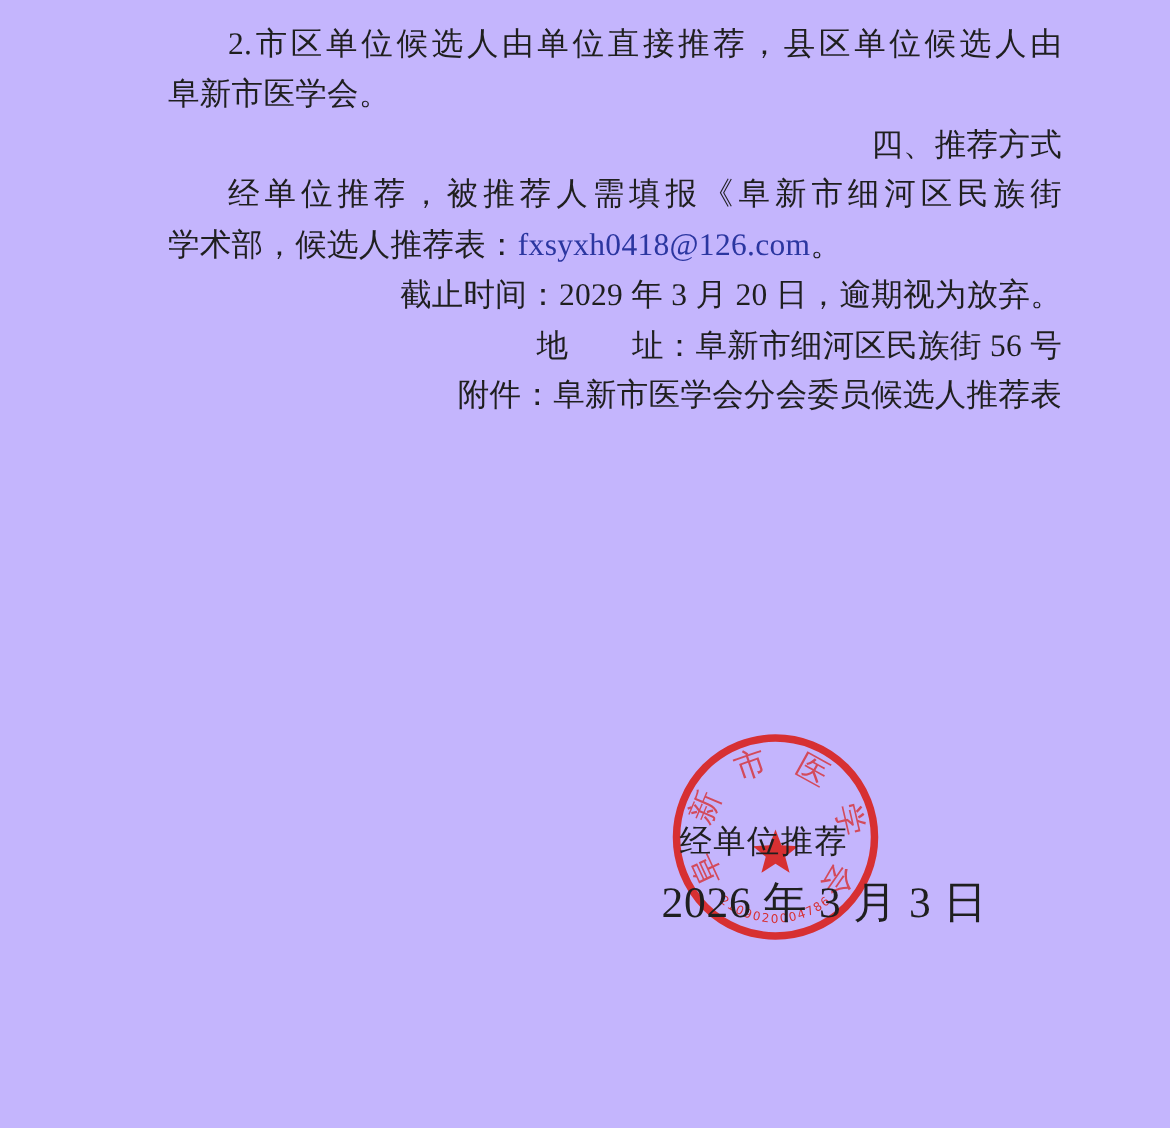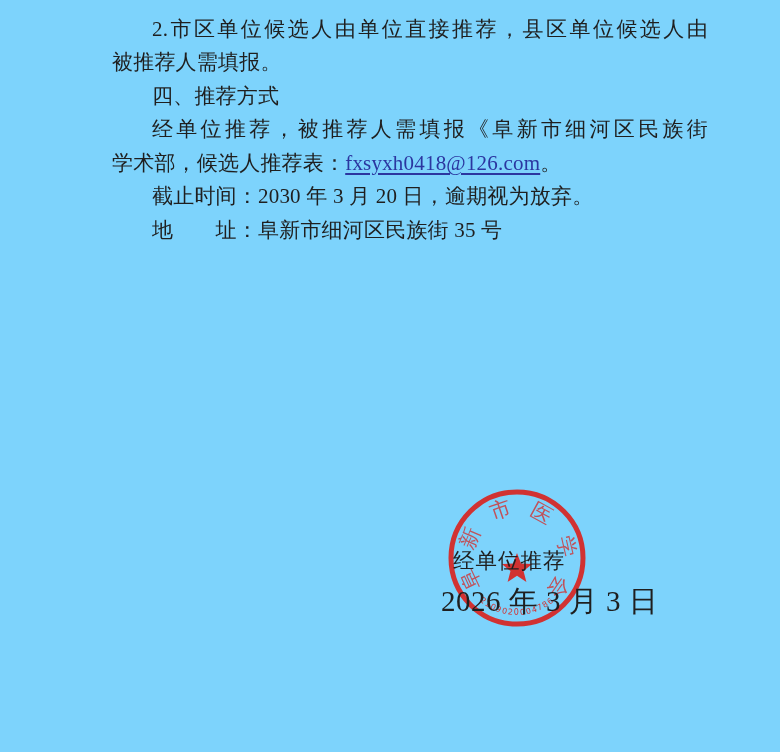--- a/index.html
+++ b/index.html
@@ -1,55 +1,56 @@
 <!DOCTYPE html>
 <html><head>
 <meta charset="utf-8">
 <style>
   html,body{margin:0;padding:0;}
   body{
     width:780px;height:752px;position:relative;background:#ffffff;overflow:hidden;
     font-family:"Liberation Serif","DejaVu Serif",serif;
     color:#1f1f1f;
   }
-  .page{position:absolute;inset:0;background:#7dd3fc;}
+  .page{position:absolute;inset:0;background:#c4b5fd;}
   .body-text{
     position:absolute;left:112px;top:13px;width:596px;
     font-size:21px;line-height:33.45px;letter-spacing:0.2px;
   }
   .line{white-space:pre-wrap;}
-  .indent{padding-left:40px;}
+  .indent{padding-left:40px;text-align:right;}
   .j{white-space:normal;text-align:justify;text-align-last:justify;}
-  .email{color:#2b36a0;text-decoration:underline;text-underline-offset:3px;cursor:pointer;text-align:center;}
+  .email{color:#2b36a0;text-underline-offset:3px;cursor:pointer;text-align:center;}
   .sig-org{
     position:absolute;left:453px;top:546px;font-size:21.5px;letter-spacing:1px;
     color:#1f1f1f;z-index:3;white-space:pre;
   }
   .sig-date{
     position:absolute;left:441px;top:582px;font-size:29px;letter-spacing:0.5px;
     color:#1f1f1f;z-index:3;white-space:pre;
   }
   .seal{
     position:absolute;left:443px;top:481px;width:148px;height:156px;
     z-index:2;opacity:0.92;
   }
 </style>
 </head>
 <body>
 
 <div class="page">
 
   <div class="body-text">
     <div class="line indent j">2.市区单位候选人由单位直接推荐，县区单位候选人由</div>
-    <div class="line">被推荐人需填报。</div>
+    <div class="line">阜新市医学会。</div>
     <div class="line indent">四、推荐方式</div>
     <div class="line indent j">经单位推荐，被推荐人需填报《阜新市细河区民族街</div>
     <div class="line"><span>学术部，候选人推荐表：</span><a class="email">fxsyxh0418@126.com</a><span>。</span></div>
-    <div class="line indent">截止时间：2030 年 3 月 20 日，逾期视为放弃。</div>
-    <div class="line indent">地　　址：阜新市细河区民族街 35 号</div>
+    <div class="line indent">截止时间：2029 年 3 月 20 日，逾期视为放弃。</div>
+    <div class="line indent">地　　址：阜新市细河区民族街 56 号</div>
+    <div class="line indent">附件：阜新市医学会分会委员候选人推荐表</div>
   </div>
 
   <svg class="seal" viewBox="0 0 148 156" aria-hidden="true">
 
     <circle cx="74" cy="77" r="66" fill="none" stroke="#d92521" stroke-width="5"></circle>
 
     <polygon fill="#d92521" points="74,72 78,82.5 89.2,83.1 80.5,90.1 83.4,100.9 74,94.8 64.6,100.9 67.5,90.1 58.8,83.1 70,82.5"></polygon>
 
     <g fill="#d92521" font-size="21" text-anchor="middle" font-family="Liberation Serif, DejaVu Serif, serif" opacity="0.8">
       <text x="27.8" y="98.6" dominant-baseline="central" transform="rotate(-115 27.8 98.6)">阜</text>

